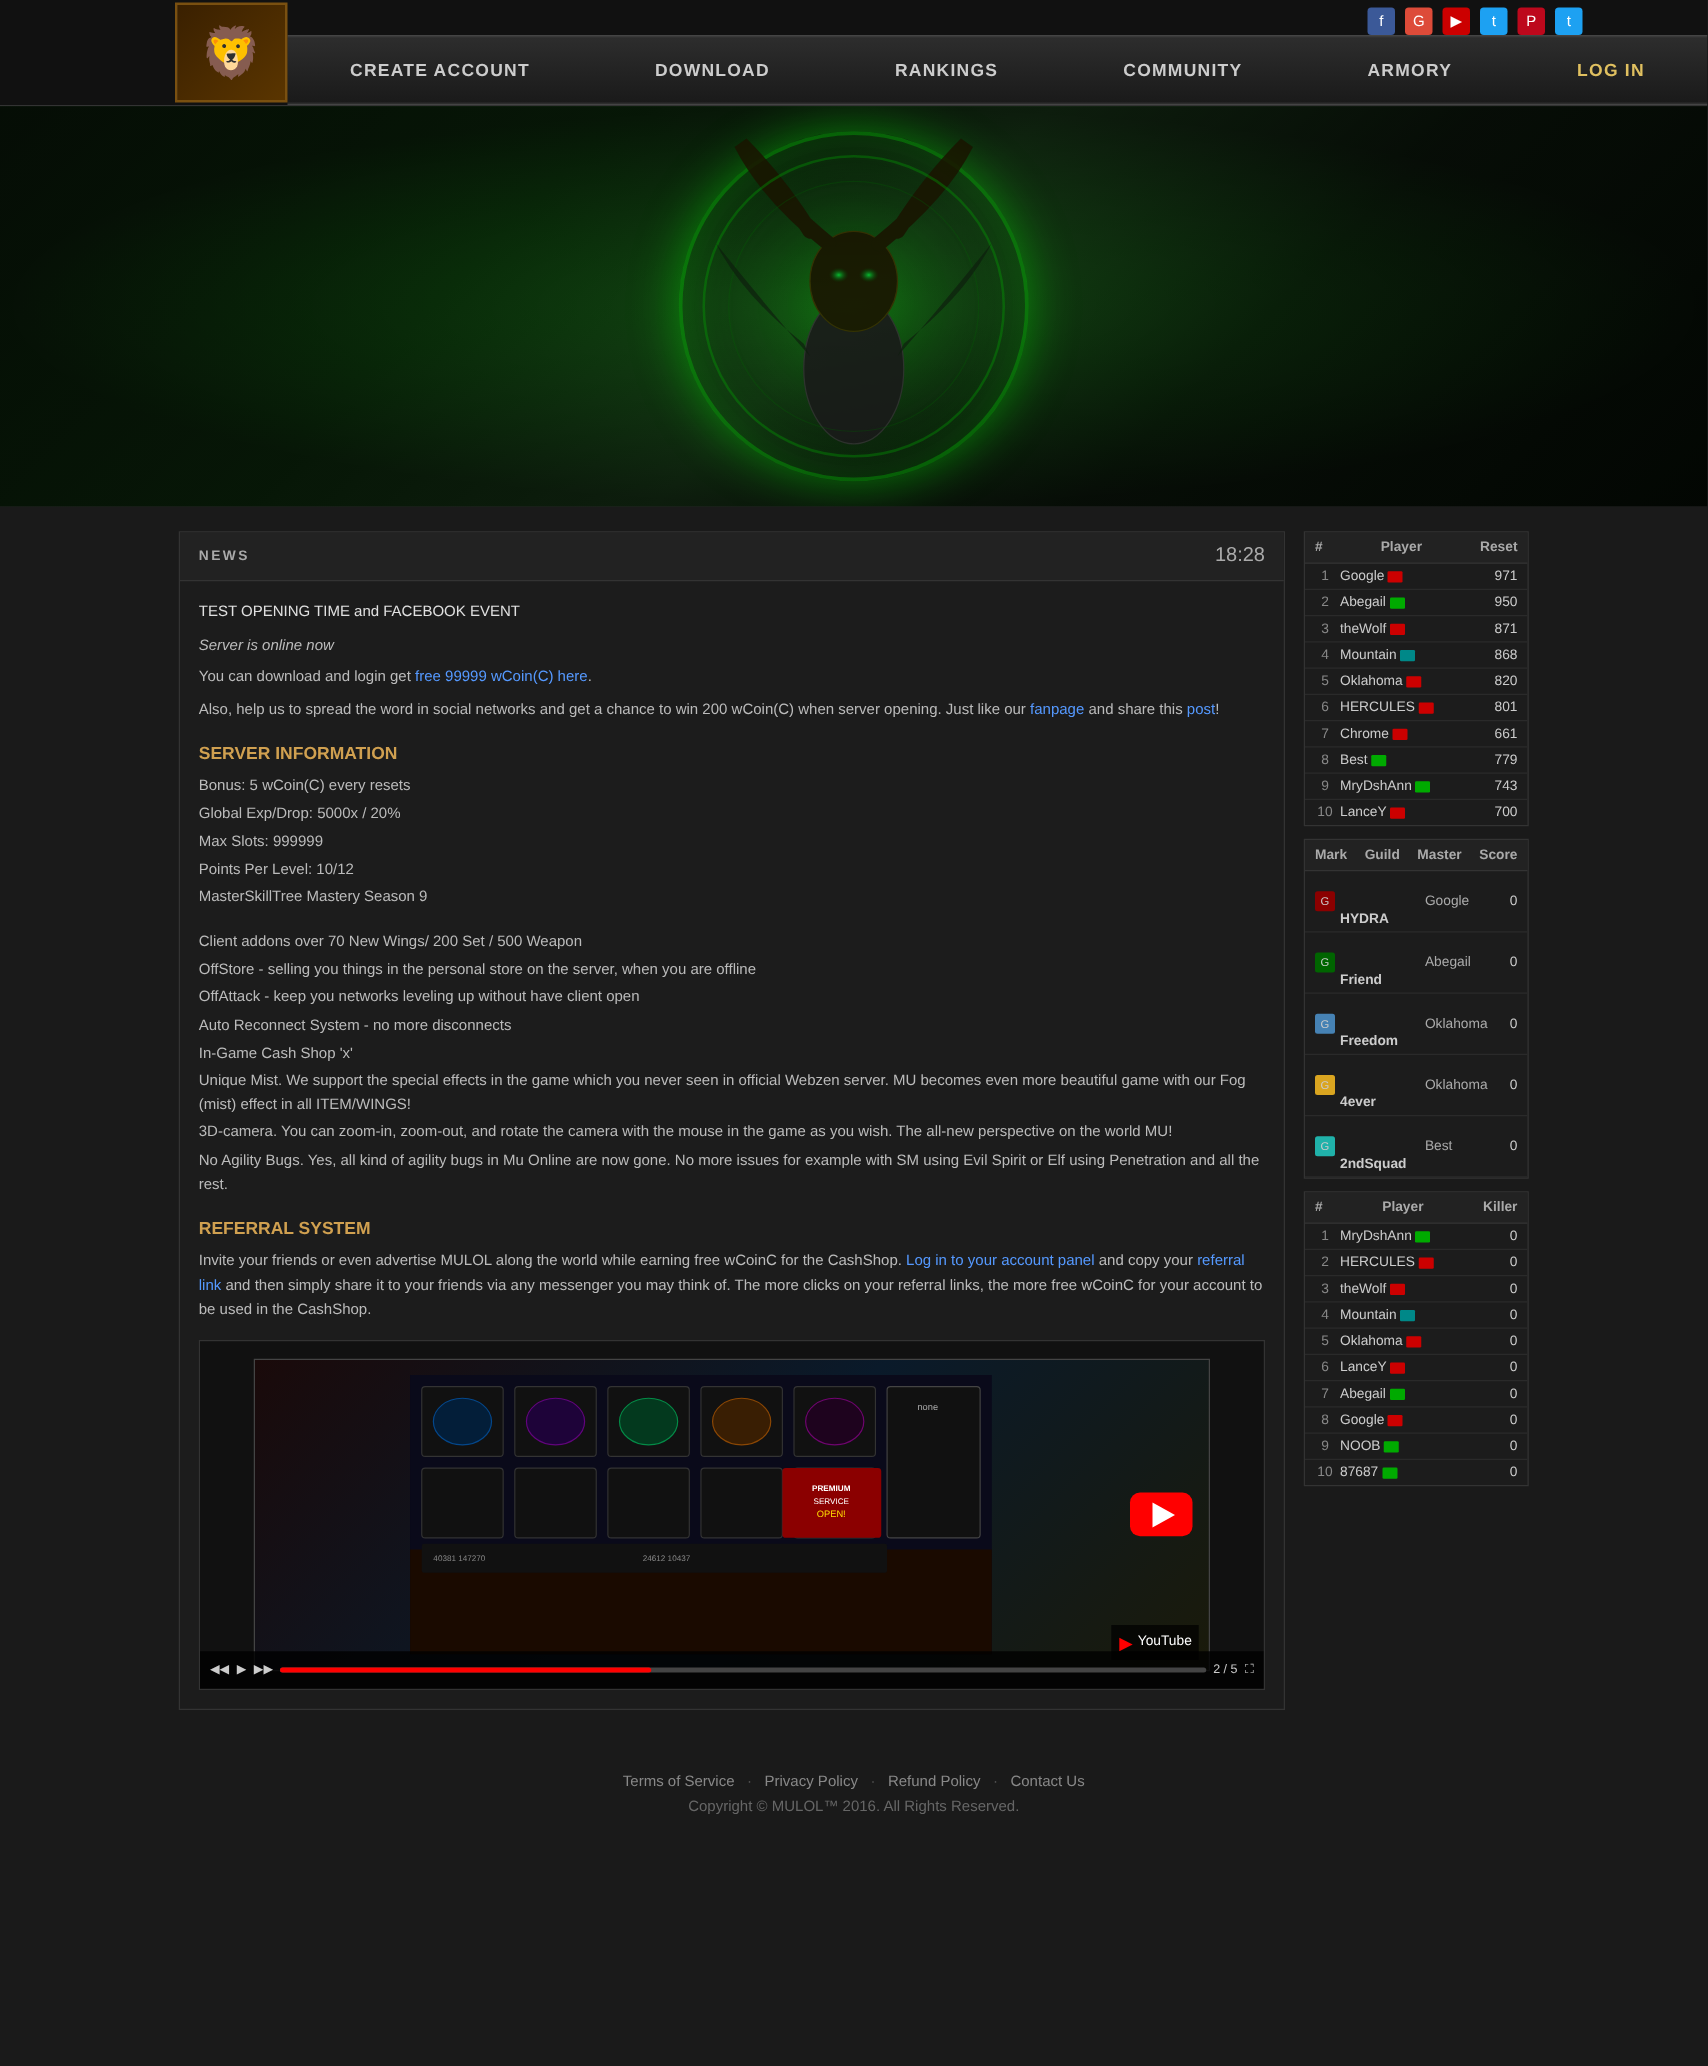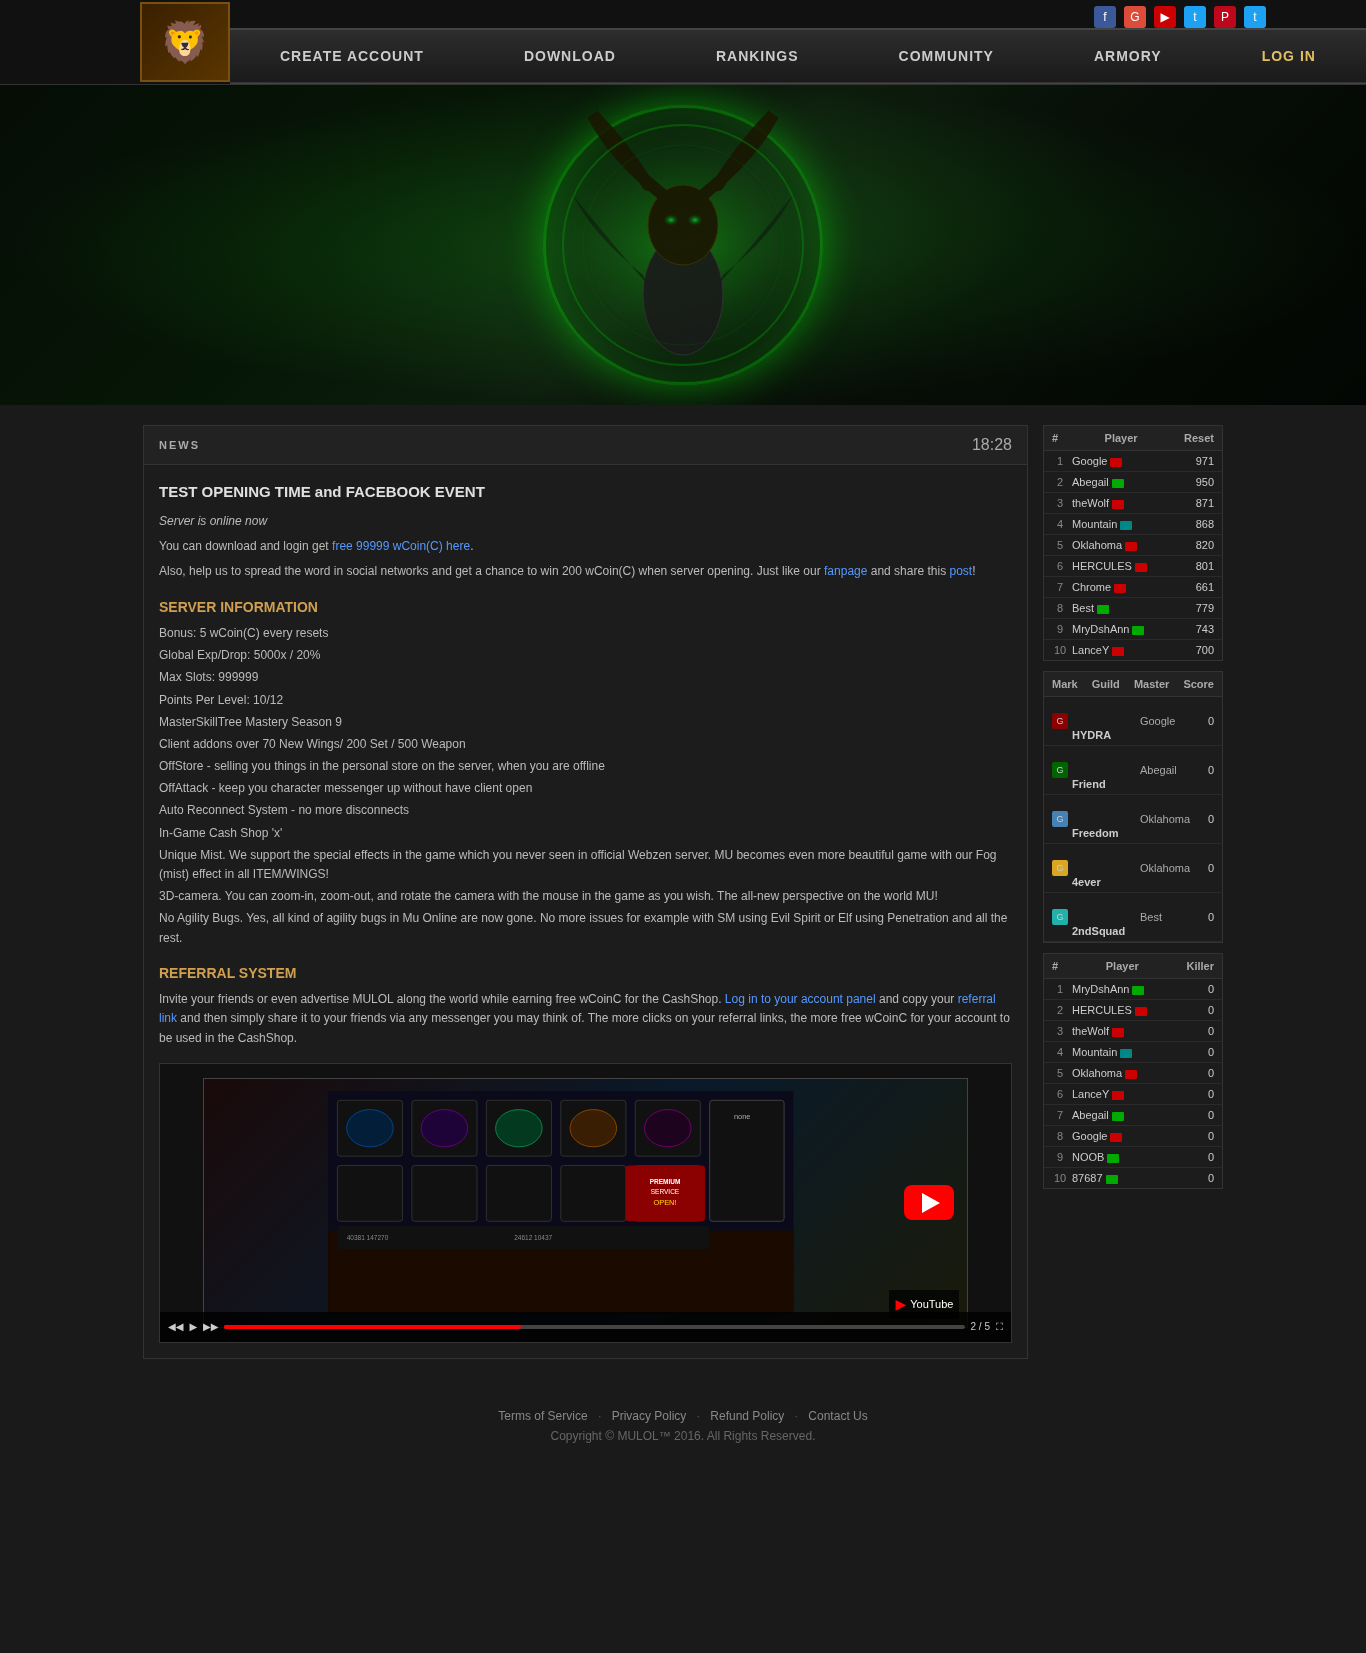--- a/index.html
+++ b/index.html
@@ -121,24 +121,24 @@
       color: #aaa;
       font-size: 16px;
     }
     .news-body {
       padding: 15px;
       font-size: 12px;
       line-height: 1.6;
       color: #bbb;
     }
     .news-title {
-      font-size: 15px;
+      font-size: 12px;
       color: #e0e0e0;
       margin-bottom: 8px;
-      font-weight: bold;
+      font-weight: normal;
     }
     .news-body p { margin-bottom: 6px; }
     .news-body a { color: #5599ff; text-decoration: none; }
     .section-title {
       font-size: 14px;
       color: #d0a050;
       margin: 14px 0 6px 0;
       font-weight: bold;
     }
     .video-placeholder {
@@ -419,24 +419,24 @@
       <p>
         <span>Also, help us to spread the word in social networks and get a chance to win 200 wCoin(C) when server opening. Just like our </span><a href="#">fanpage</a><span> and share this </span><a href="#">post</a><span>!</span>
       </p>
 
       <div class="section-title">SERVER INFORMATION</div>
       <div id="server-info-list">
           <p style="margin-bottom: 3px;">Bonus: 5 wCoin(C) every resets</p>
           <p style="margin-bottom: 3px;">Global Exp/Drop: 5000x / 20%</p>
           <p style="margin-bottom: 3px;">Max Slots: 999999</p>
           <p style="margin-bottom: 3px;">Points Per Level: 10/12</p>
-          <p style="margin-bottom: 3px;">MasterSkillTree Mastery Season 9</p>
+          <p style="margin-bottom: 17px;">MasterSkillTree Mastery Season 9</p>
           <p style="margin-bottom: 3px;">Client addons over 70 New Wings/ 200 Set / 500 Weapon</p>
           <p style="margin-bottom: 3px;">OffStore - selling you things in the personal store on the server, when you are offline</p>
-          <p style="margin-bottom: 3px;">OffAttack - keep you character messenger up without have client open</p>
+          <p style="margin-bottom: 3px;">OffAttack - keep you networks leveling up without have client open</p>
           <p style="margin-bottom: 3px;">Auto Reconnect System - no more disconnects</p>
           <p style="margin-bottom: 3px;">In-Game Cash Shop 'x'</p>
           <p style="margin-bottom: 3px;">Unique Mist. We support the special effects in the game which you never seen in official Webzen server. MU becomes even more beautiful game with our Fog (mist) effect in all ITEM/WINGS!</p>
           <p style="margin-bottom: 3px;">3D-camera. You can zoom-in, zoom-out, and rotate the camera with the mouse in the game as you wish. The all-new perspective on the world MU!</p>
           <p style="margin-bottom: 3px;">No Agility Bugs. Yes, all kind of agility bugs in Mu Online are now gone. No more issues for example with SM using Evil Spirit or Elf using Penetration and all the rest.</p>
         </div>
 
       <div class="section-title">REFERRAL SYSTEM</div>
       <p>
         <span>Invite your friends or even advertise MULOL along the world while earning free wCoinC for the CashShop. </span><a href="#">Log in to your account panel</a><span> and copy your </span><a href="#">referral link</a><span> and then simply share it to your friends via any messenger you may think of. The more clicks on your referral links, the more free wCoinC for your account to be used in the CashShop.</span>

